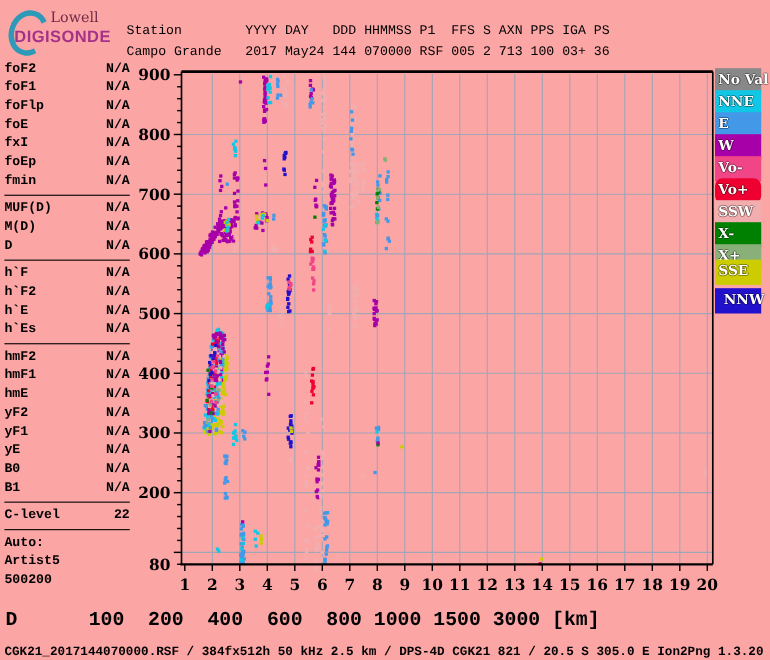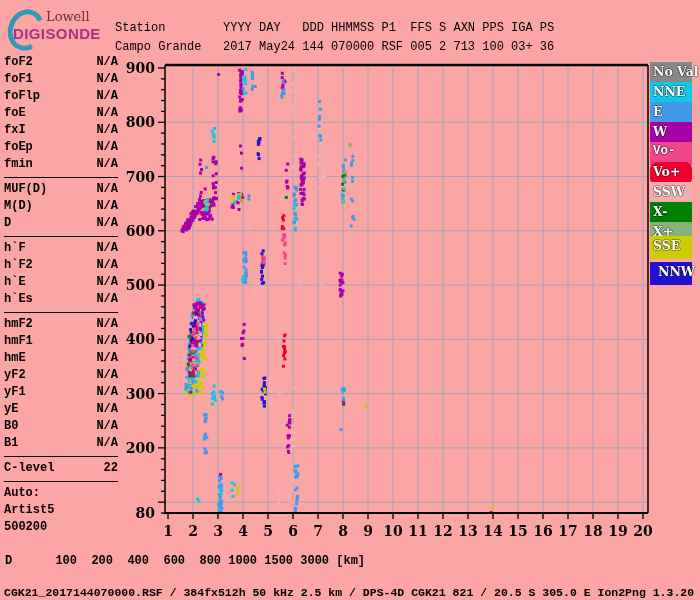--- a/index.html
+++ b/index.html
@@ -26,21 +26,21 @@
   .prow{display:flex;justify-content:space-between;height:17px;line-height:15px;}
   .psep{border-top:1.5px solid #000;margin:3px 0 4px 0;}
 
   
   .lgi{position:absolute;left:650px;width:42px;height:23px;line-height:19px;
        font-family:"DejaVu Serif",serif;font-weight:bold;font-size:12.5px;color:#fff;
        padding-left:3px;box-sizing:border-box;white-space:nowrap;
        text-shadow:0 1px 0 rgba(0,0,0,.35),0 -1px 0 rgba(0,0,0,.35),1px 0 0 rgba(0,0,0,.35),-1px 0 0 rgba(0,0,0,.35);}
 
   
-  .dmuf{position:absolute;left:5px;font-size:12px;font-weight:bold;white-space:pre;}
+  .dmuf{position:absolute;left:5px;font-size:18px;font-weight:bold;white-space:pre;}
   .dmuf1{top:554px;} .dmuf2{top:570px;}
   .footer{position:absolute;left:4px;top:586px;font-size:11.5px;font-weight:bold;white-space:pre;}
 
   svg{position:absolute;left:0;top:0;}
   .axlbl{font-family:"DejaVu Serif",serif;font-weight:bold;font-size:14px;fill:#000;}
 </style>
 </head>
 <body>
 
 <div class="screen">
@@ -1650,21 +1650,21 @@
         <text x="155" y="452.8781" text-anchor="end" class="axlbl">200</text>
         <text x="155" y="518.0000600000001" text-anchor="end" class="axlbl">80</text>
       </g>
     </svg>
 
   <div id="legend">
       <div class="lgi" style="top: 62px; background: rgb(136, 136, 136);">No Val</div>
       <div class="lgi" style="top: 82px; background: rgb(16, 200, 230);">NNE</div>
       <div class="lgi" style="top: 102px; background: rgb(68, 152, 232);">E</div>
       <div class="lgi" style="top: 122px; background: rgb(168, 0, 168);">W</div>
-      <div class="lgi" style="top: 142px; background: rgb(240, 70, 136); font-family: Liberation Mono, monospace;">Vo-</div>
+      <div class="lgi" style="top: 142px; background: rgb(240, 70, 136);">Vo-</div>
       <div class="lgi" style="top: 162px; background: rgb(238, 0, 48); border-radius: 7px;">Vo+</div>
       <div class="lgi" style="top: 182px; background: rgb(242, 174, 174);">SSW</div>
       <div class="lgi" style="top: 202px; background: rgb(0, 128, 0);">X-</div>
       <div class="lgi" style="top: 222px; background: rgb(136, 176, 120);">X+</div>
       <div class="lgi" style="top: 236px; background: rgb(204, 204, 0);">SSE</div>
       <div class="lgi" style="top: 262px; background: rgb(34, 17, 204); padding-left: 8px;">NNW</div>
     </div>
 
   <pre class="dmuf dmuf1">D      100  200  400  600  800 1000 1500 3000 [km]</pre>
   <pre class="footer">CGK21_2017144070000.RSF / 384fx512h 50 kHz 2.5 km / DPS-4D CGK21 821 / 20.5 S 305.0 E Ion2Png 1.3.20</pre>

